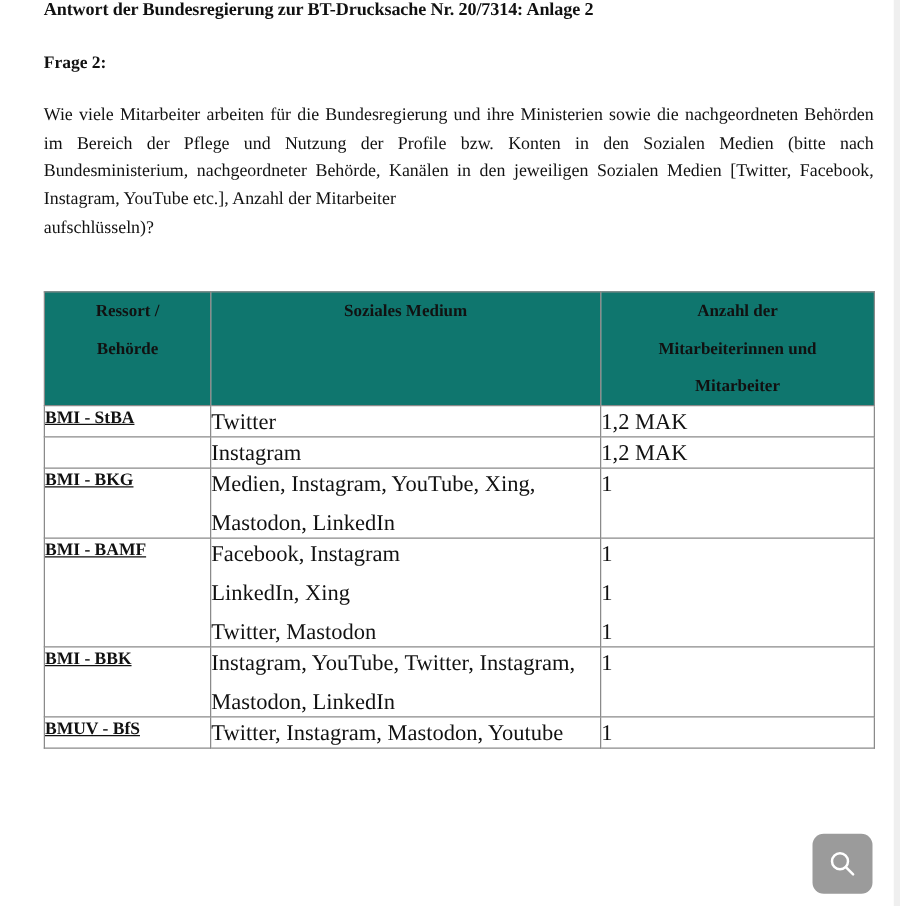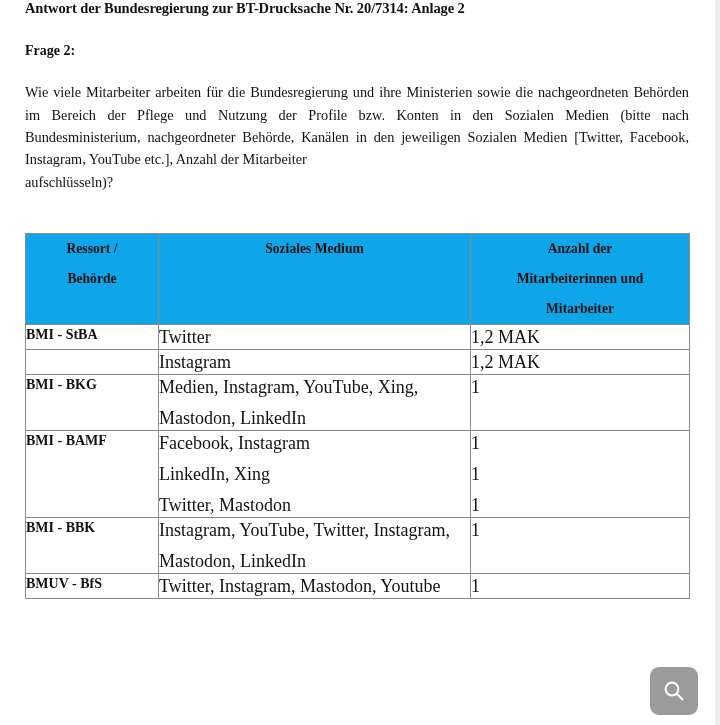--- a/index.html
+++ b/index.html
@@ -22,21 +22,21 @@
     top: 0;
     right: 0;
     width: 5px;
     height: 725px;
     background: #efefef;
   }
 
   .page {
     position: absolute;
     top: 0;
-    left: 6px;
+    left: 16px;
     width: 668px;
     padding-left: 19px;
     box-sizing: border-box;
   }
 
   .doc-title {
     font-size: 14.5px;
     font-weight: bold;
     line-height: 1.1;
     letter-spacing: -0.1px;
@@ -82,34 +82,35 @@
   table.data-table col.c-anzahl  { width: 219px; }
 
   table.data-table th,
   table.data-table td {
     border: 1px solid #8a8a8a;
     vertical-align: top;
     padding: 0;
   }
 
   thead th {
-    background: #0ea5e9;
+    background: #0f766e;
     font-weight: bold;
     text-align: center;
     font-size: 13.6px;
     line-height: 30px;
     padding: 10px 6px 12px 6px;
   }
   thead th .hl { display: block; }
 
   td.ressort {
     font-weight: bold;
     font-size: 14px;
     padding: 8px 6px 8px 7px;
     line-height: 20px;
+    text-decoration: underline;
   }
   td.medium,
   td.anzahl {
     font-size: 18px;
     padding: 8px 6px 8px 8px;
     line-height: 20px;
   }
   td.medium .line,
   td.anzahl .line {
     display: block;

